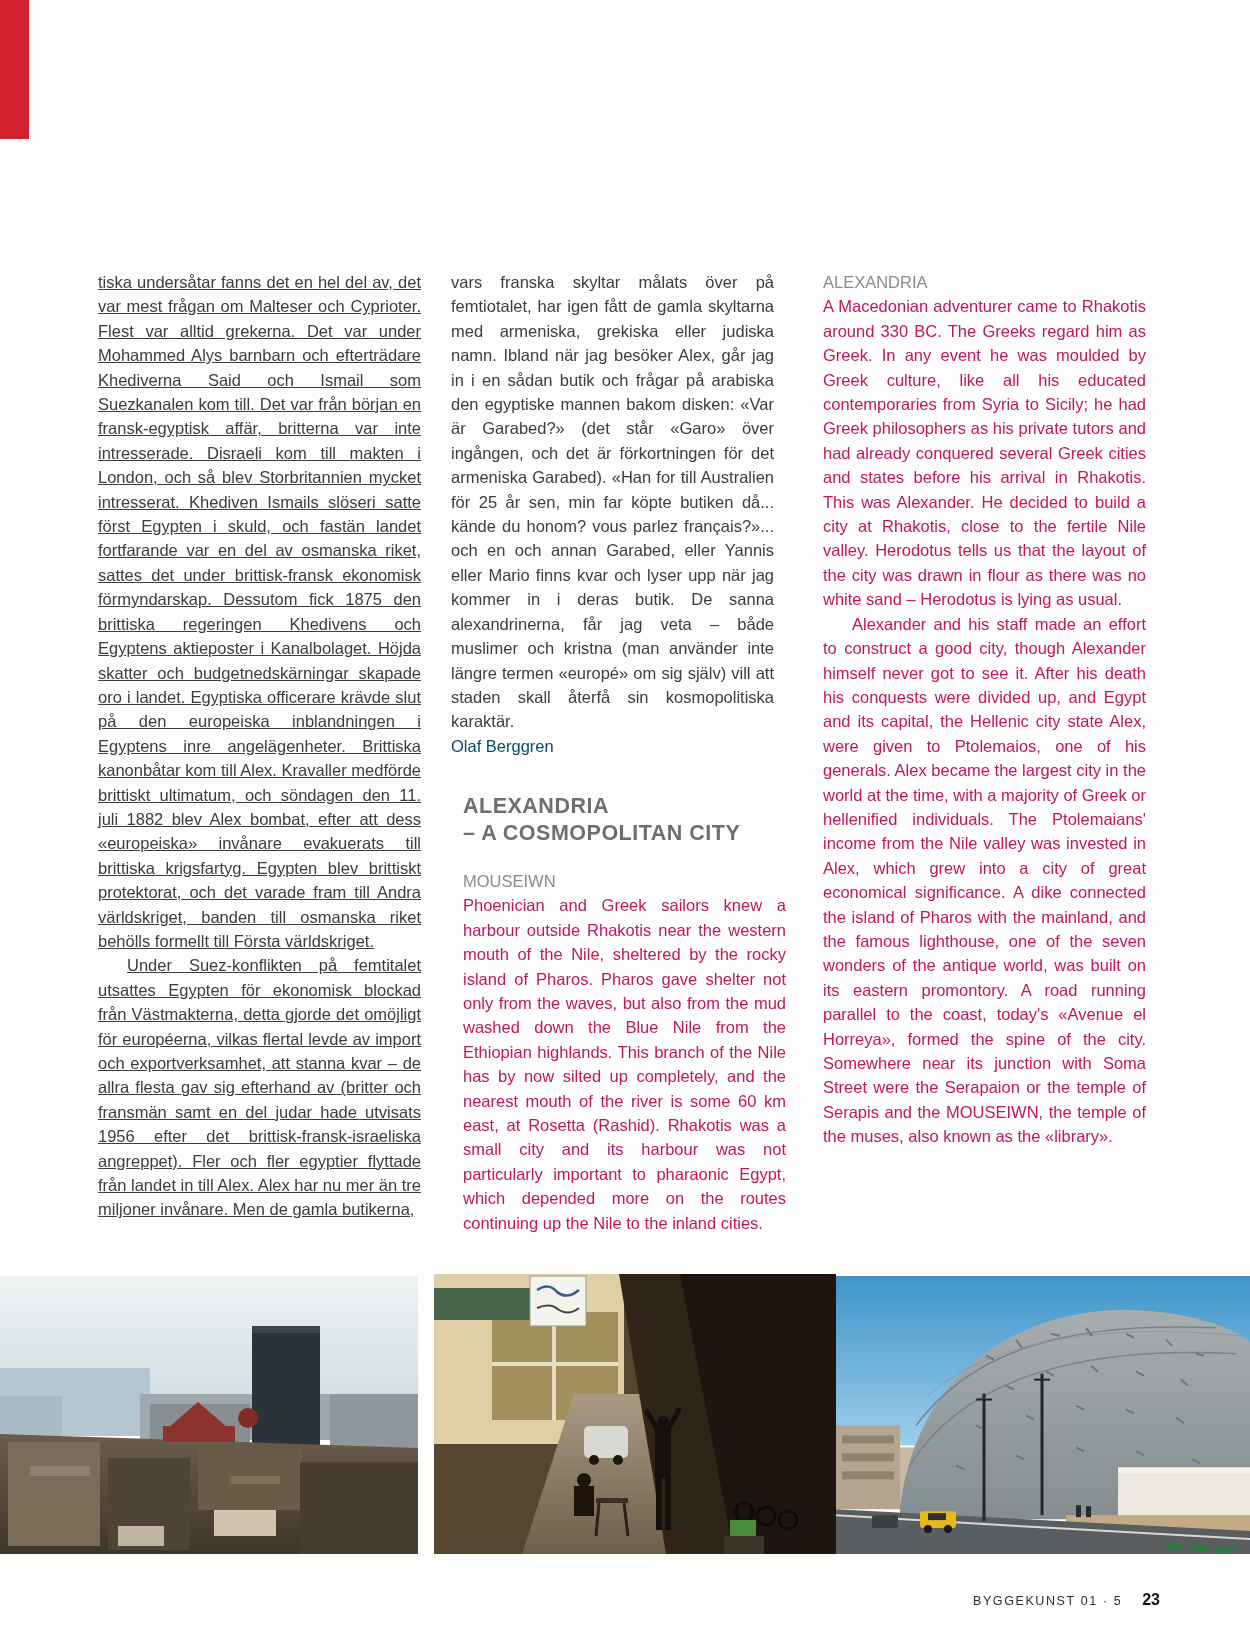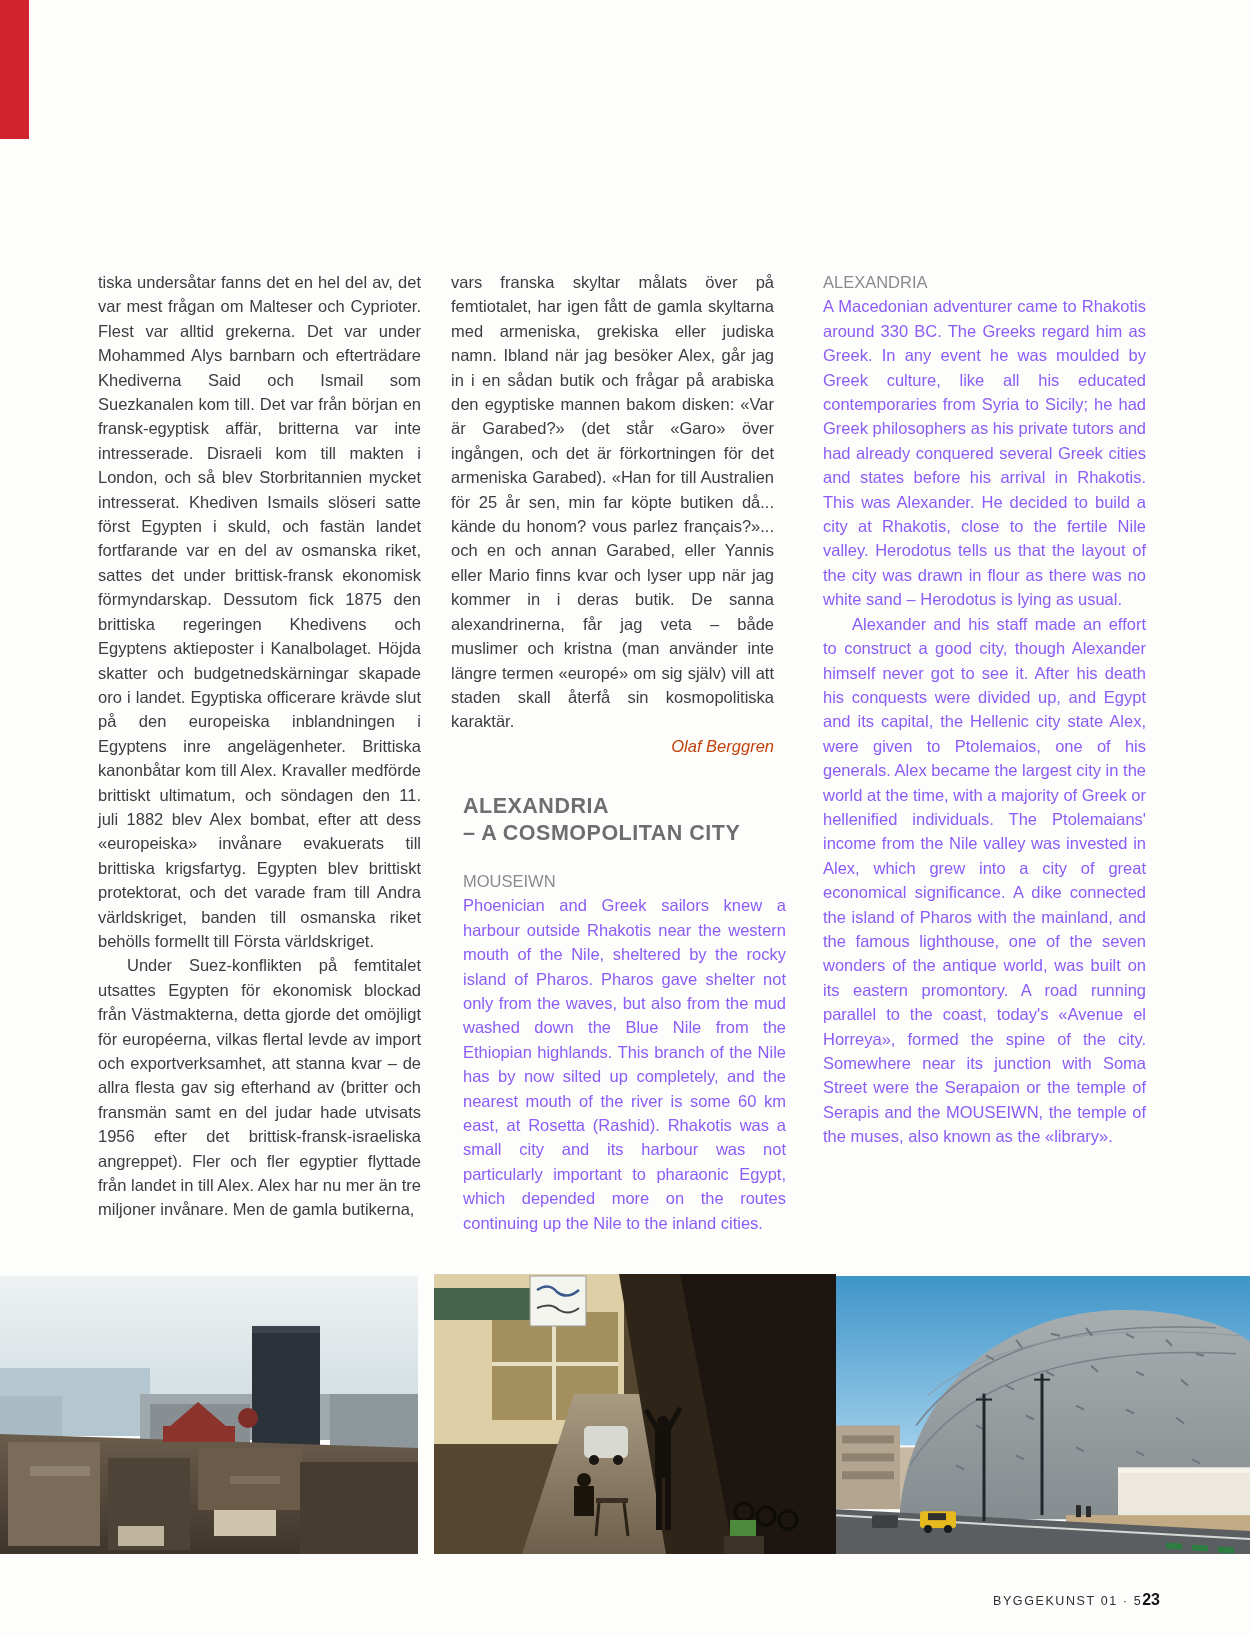--- a/index.html
+++ b/index.html
@@ -16,28 +16,28 @@
     background:#d2222d;
   }
   .col{
     position:absolute;width:323px;top:270px;
     font-size:16.5px;line-height:24.4px;
     color:#3d3d3d;
     text-align:justify;
   }
   .col p{margin:0;}
   .col p.indent{text-indent:29px;}
-  .col1{left:98px;}
+  .col1{left:98px;text-decoration:underline;}
   .col2a{left:451px;}
   .col2h{left:463px;top:793px;text-align:left;}
   .col2b{left:463px;top:869px;}
   .col3{left:823px;}
-  .en{color:#8b5cf6;}
+  .en{color:#be185d;}
   .byline{
-    text-align:right;font-style:italic;color:#c2410c;
+    text-align:left;color:#0c4a6e;
     margin:0;
   }
   .article-heading{
     margin:0;
     font-size:21.5px;line-height:26.5px;font-weight:bold;
     color:#6e6e6e;letter-spacing:.5px;
   }
   .subhead{
     display:block;color:#8b8b8b;margin:0 0 0 0;
   }
@@ -47,21 +47,21 @@
   }
   .caption.c1{left:100px;}
   .caption.c2{left:437px;}
   .photo{position:absolute;top:1276px;height:278px;display:block;}
   .photo.p1{left:0;width:418px;}
   .photo.p2{left:434px;width:402px;top:1274px;height:280px;}
   .photo.p3{left:836px;width:414px;}
   .photo svg{display:block;width:100%;height:100%;}
   .footer{
     position:absolute;left:820px;top:1591px;width:340px;
-    display:flex;justify-content:flex-end;align-items:baseline;
+    display:flex;justify-content:flex-end;align-items:baseline;gap:20px;
   }
   .footer-label{
     font-size:12.5px;letter-spacing:1.6px;color:#2e2e2e;font-weight:500;
   }
   .page-number{
     font-size:16px;font-weight:bold;color:#141414;
   }
 </style>
 </head>
 <body>

